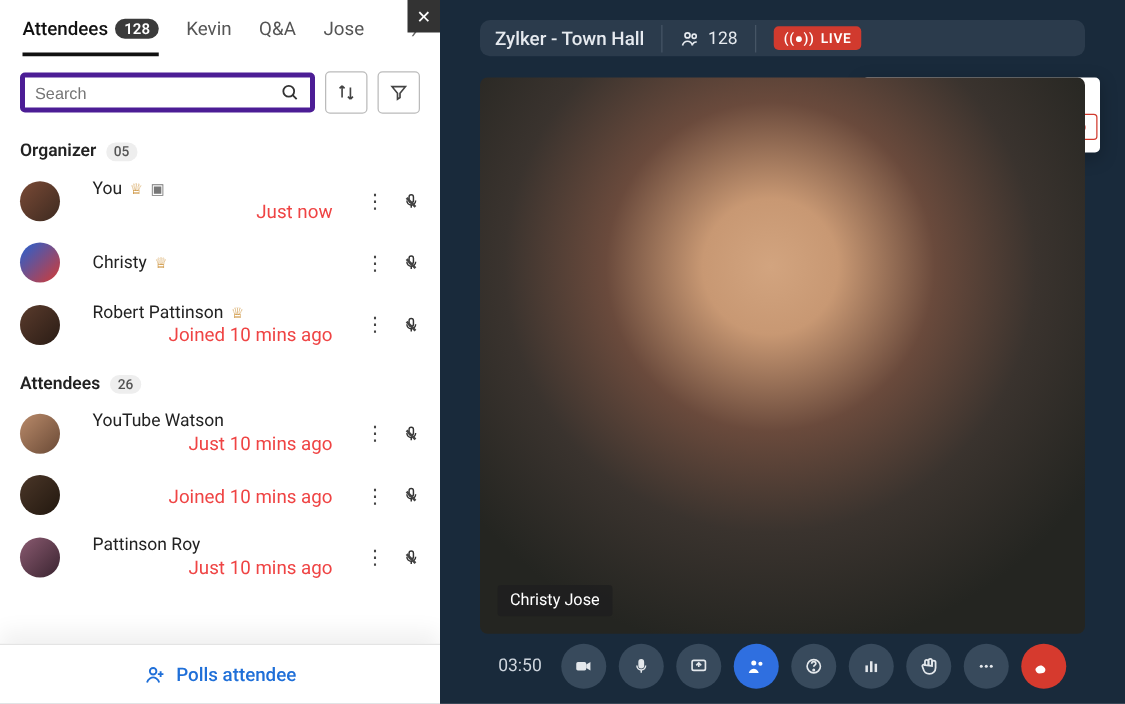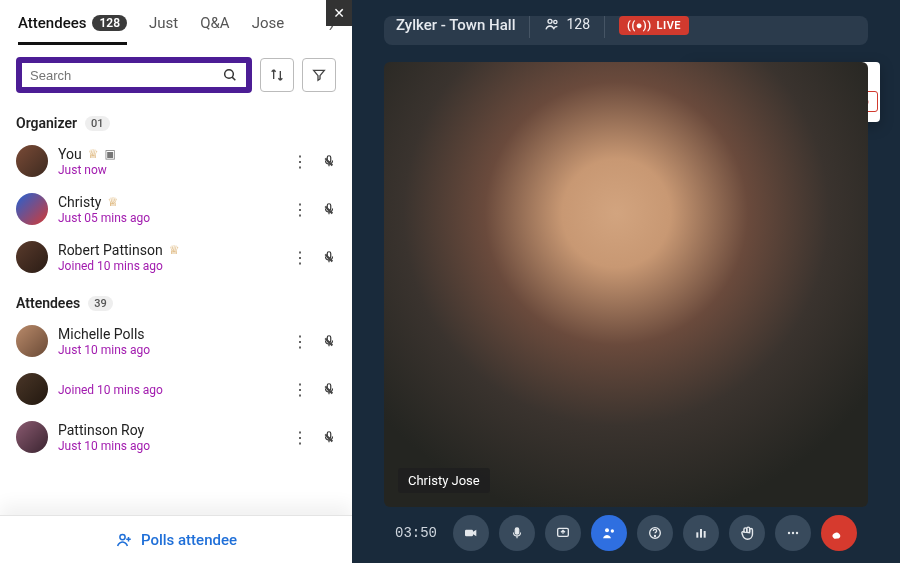--- a/index.html
+++ b/index.html
@@ -8,79 +8,79 @@
 
   
   .sidebar { width: 352px; height: 563px; background: #fff; display: flex; flex-direction: column; position: relative; }
   .side-close { position: absolute; top: 0; right: 0; width: 26px; height: 26px; background: #333; color: #fff; display: flex; align-items: center; justify-content: center; cursor: pointer; font-size: 14px; }
   .tabs { display: flex; align-items: center; gap: 22px; padding: 14px 18px 0 18px; color: #555; font-size: 15px; }
   .tab { display: flex; align-items: center; gap: 6px; padding-bottom: 10px; border-bottom: 3px solid transparent; cursor: pointer; }
   .tab.active { color: #111; border-bottom-color: #111; font-weight: 500; }
   .count-pill { background:#3b3b3b; color:#fff; border-radius: 10px; padding: 1px 7px; font-size: 12px; font-weight:600; }
   .tabs-more { margin-left: auto; color:#666; font-size:18px; cursor:pointer; padding-bottom:10px;}
   .search-row { display:flex; gap:8px; padding: 12px 16px 8px; align-items:center;}
-  .search-wrap { flex:1; display:flex; align-items:center; border:6px solid #4c1d95; border-radius:4px; padding: 4px 8px; }
+  .search-wrap { flex:1; display:flex; align-items:center; border:4px solid #4c1d95; border-radius:4px; padding: 4px 8px; }
   .search-wrap input { flex:1; border:none; outline:none; font-size:13px; color:#555; background:transparent;}
   .sq-btn { width:34px; height:34px; border:1px solid #bbb; border-radius:4px; display:flex; align-items:center; justify-content:center; color:#555; cursor:pointer; font-size:14px;}
   .list { flex:1; overflow:hidden; padding: 0 16px; }
   .sect-title { display:flex; align-items:center; gap:8px; font-weight:600; font-size:14px; color:#222; margin: 14px 0 6px; }
   .sect-title .badge { background:#eee; color:#555; border-radius:8px; font-size:11px; font-weight:500; padding:1px 6px;}
-  .row { display:flex; align-items:center; gap:10px; padding: 8px 0; }
+  .row { display:flex; align-items:center; gap:26px; padding: 8px 0; }
   .avatar { width:32px; height:32px; border-radius:50%; display:flex; align-items:center; justify-content:center; color:#fff; font-size:14px; font-weight:600; flex-shrink:0;}
   .txt { flex:1; min-width:0; }
   .name-line { display:flex; align-items:center; gap:6px; font-size:14px; color:#222;}
-  .sub { font-size:12px; color:#a21caf; margin-top:1px;}
+  .sub { font-size:15px; color:#ef4444; margin-top:1px;text-align:right;}
   .role-ic { font-size:12px; color:#c98a2c; }
   .row-actions { display:flex; gap:14px; color:#444; align-items:center;}
   .row-actions span { cursor:pointer; display:inline-flex; }
   .mic { position:relative; display:inline-flex;}
   .mic::after{content:""; position:absolute; left:2px; right:2px; top:50%; height:1.5px; background:currentColor; transform:rotate(45deg);}
   .invite-bar { height:48px; border-top:1px solid #e4e4e4; display:flex; align-items:center; justify-content:center; gap:8px; color:#1f6fd8; font-size:15px; font-weight:500; cursor:pointer; box-shadow: 0 -10px 18px rgba(0,0,0,0.06); background:#fff;}
 
   
   .main { flex:1; position:relative; background:#192a3b; }
-  .topbar { position:absolute; left:32px; right:32px; top:16px; height:29px; background:#2b3b4c; border-radius:8px; display:flex; align-items:flex-start; padding: 0 12px; color:#e6eaef; gap:14px; font-size:15px;}
+  .topbar { position:absolute; left:32px; right:32px; top:16px; height:29px; background:#2b3b4c; border-radius:8px; display:flex; align-items:center; padding: 0 12px; color:#e6eaef; gap:14px; font-size:15px;}
   .meeting-title{ font-weight:500; }
   .vsep{ width:1px; height:22px; background:#465565;}
   .topbar .count { display:flex; align-items:center; gap:6px; font-size:14px;}
   .live-badge { background:#d13a2e; color:#fff; border-radius:4px; padding:3px 8px; font-size:11px; font-weight:600; letter-spacing:.5px; display:flex; align-items:center; gap:5px;}
 
   .stream-pop { position:absolute; top:62px; right:20px; background:#fff; border-radius:4px; padding:10px 12px; box-shadow:0 4px 14px rgba(0,0,0,.25); width:190px;}
   .stream-pop .hdr{font-size:10px; font-weight:700; letter-spacing:.3px; color:#333; margin-bottom:8px;}
   .stream-pop .row2{display:flex; align-items:center; gap:10px;}
   .yt{display:flex; align-items:center; gap:4px; font-weight:700; font-size:13px; color:#111;}
   .yt-ic{width:22px; height:16px; background:#ff0000; border-radius:3px; position:relative;}
   .yt-ic::after{content:""; position:absolute; left:8px; top:4px; width:0; height:0; border-left:6px solid #fff; border-top:4px solid transparent; border-bottom:4px solid transparent;}
   .pop-ic{font-size:13px; color:#555; cursor:pointer;}
   .stop-btn{border:1px solid #d13a2e; color:#d13a2e; font-size:11px; padding:3px 8px; border-radius:3px; cursor:pointer; margin-left:auto;}
 
   .video { position:absolute; left:32px; right:32px; top:62px; bottom:56px; border-radius:6px; overflow:hidden; background: radial-gradient(circle at 48% 34%, #d2a47f 0%, #c89873 14%, #6a4a3c 34%, #3a332e 55%, #242521 80%);}
   .nametag { position:absolute; left:14px; bottom:14px; background:rgba(30,30,30,.85); color:#fff; font-size:13px; padding:5px 10px; border-radius:3px;}
 
   .controls { position:absolute; left:0; right:0; bottom:8px; height:44px; display:flex; align-items:center; justify-content:center; gap:10px;}
-  .timer{ color:#cfd6de; font-size:14px; margin-right:6px;font-family:Liberation Mono, monospace;}
+  .timer{ color:#cfd6de; font-size:14px; margin-right:6px;}
   .cbtn{width:36px; height:36px; border-radius:50%; background:#384a5c; color:#e4e8ec; display:flex; align-items:center; justify-content:center; cursor:pointer; font-size:15px;}
   .cbtn.primary{background:#2f6fe0;}
   .cbtn.end{background:#d63a2e;}
   svg{display:block;}
 </style>
 </head>
 <body>
 
 <div class="app">
 
   <aside class="sidebar">
     <div class="side-close">✕</div>
 
     <div class="tabs">
       <div class="tab active">
         <span>Attendees</span>
         <span class="count-pill">128</span>
       </div>
-      <div class="tab">Just</div>
+      <div class="tab">Kevin</div>
       <div class="tab">Q&amp;A</div>
       <div class="tab">Jose</div>
       <div class="tabs-more">›</div>
     </div>
 
     <div class="search-row">
       <div class="search-wrap">
         <input placeholder="Search" style="">
         <span>
           <svg width="16" height="16" viewBox="0 0 24 24" fill="none" stroke="#333" stroke-width="2.2">
@@ -99,21 +99,21 @@
         <svg width="16" height="16" viewBox="0 0 24 24" fill="none" stroke="#444" stroke-width="2">
             <path d="M4 5h16l-6.5 8v5l-3 2v-7z"></path>
           </svg>
       </div>
     </div>
 
     <div class="list">
 
       <div class="sect-title">
         <span>Organizer</span>
-        <span class="badge">01</span>
+        <span class="badge">05</span>
       </div>
       <div class="row">
         <div class="avatar" style="background:linear-gradient(135deg,#7a4a36,#3d2a20);"></div>
         <div class="txt">
           <div class="name-line">
             <span>You</span>
             <span class="role-ic">♕</span>
             <span class="role-ic" style="color:#777">▣</span>
           </div>
           <div class="sub">Just now</div>
@@ -130,21 +130,20 @@
         </div>
       </div>
 
       <div class="row">
         <div class="avatar" style="background:linear-gradient(135deg,#2362d4,#d43a34);"></div>
         <div class="txt">
           <div class="name-line">
             <span>Christy</span>
             <span class="role-ic">♕</span>
           </div>
-          <div class="sub">Just 05 mins ago</div>
         </div>
         <div class="row-actions">
           <span>⋮</span>
           <span class="mic">
               <svg width="14" height="16" viewBox="0 0 24 24" fill="none" stroke="#333" stroke-width="2">
                 <rect x="9" y="3" width="6" height="11" rx="3"></rect>
                 <path d="M6 11a6 6 0 0012 0"></path>
                 <path d="M12 17v4"></path>
               </svg>
             </span>
@@ -166,27 +165,27 @@
                 <rect x="9" y="3" width="6" height="11" rx="3"></rect>
                 <path d="M6 11a6 6 0 0012 0"></path>
                 <path d="M12 17v4"></path>
               </svg>
             </span>
         </div>
       </div>
 
       <div class="sect-title">
         <span>Attendees</span>
-        <span class="badge">39</span>
+        <span class="badge">26</span>
       </div>
       <div class="row">
         <div class="avatar" style="background:linear-gradient(135deg,#b98a6a,#6a4a36);"></div>
         <div class="txt">
           <div class="name-line">
-              <span>Michelle Polls</span>
+              <span>YouTube Watson</span>
             </div>
           <div class="sub">Just 10 mins ago</div>
         </div>
         <div class="row-actions">
           <span>⋮</span>
           <span class="mic">
               <svg width="14" height="16" viewBox="0 0 24 24" fill="none" stroke="#333" stroke-width="2">
                 <rect x="9" y="3" width="6" height="11" rx="3"></rect>
                 <path d="M6 11a6 6 0 0012 0"></path>
                 <path d="M12 17v4"></path>

